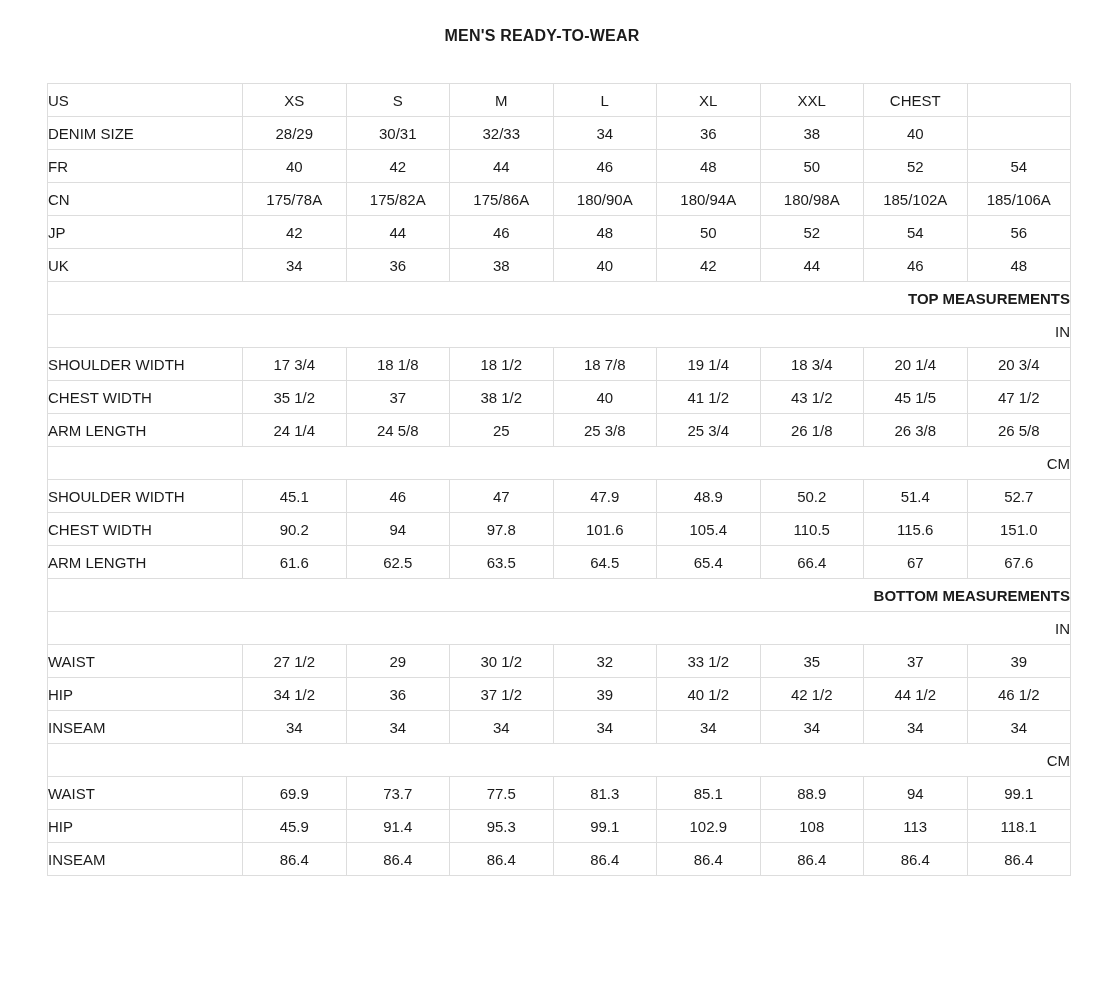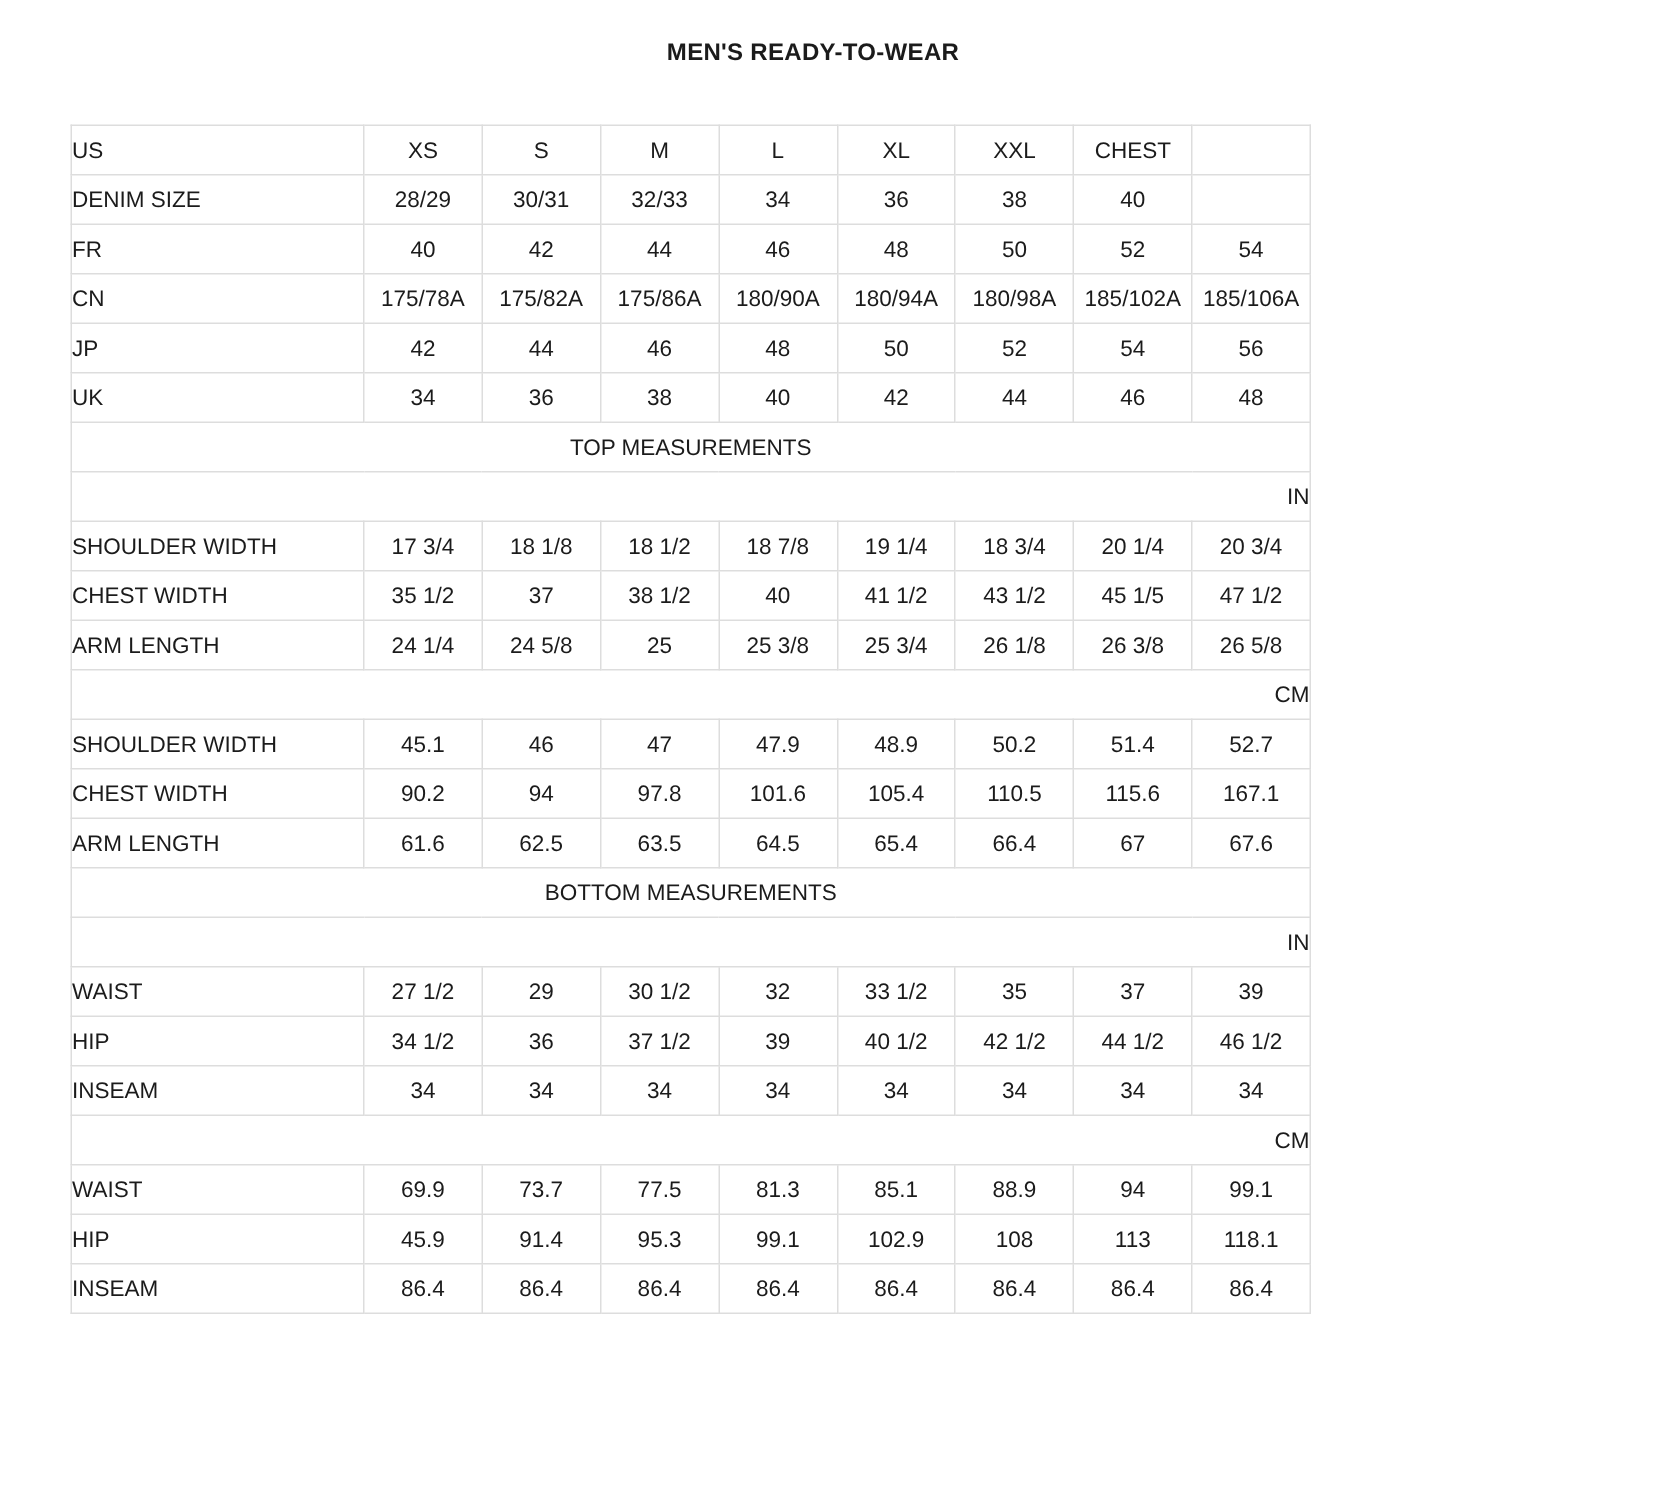--- a/index.html
+++ b/index.html
@@ -26,43 +26,43 @@
   .title {
     margin: 24px 0 0 0;
     font-size: 16px;
     line-height: 18px;
     font-weight: bold;
     text-align: center;
     letter-spacing: 0.2px;
   }
   table.size-table {
     margin-top: 38px;
-    width: 827px;
+    width: 1024px;
     border-collapse: collapse;
     table-layout: fixed;
   }
   table.size-table td {
     border: 1px solid var(--border);
     height: 33px;
     font-size: 15px;
     padding: 0;
     vertical-align: middle;
     overflow: hidden;
     white-space: nowrap;
   }
   td.label-cell {
     text-align: left;
     padding-left: 10px;
   }
   td.value-cell {
     text-align: center;
   }
   td.section-cell {
-    text-align: center;
-    font-weight: normal;
+    text-align: right;
+    font-weight: bold;
   }
   td.unit-cell {
     text-align: right;
     padding-left: 10px;
   }
 </style>
 </head>
 <body>
 
 <div class="page">
@@ -202,21 +202,21 @@
         </tr>
         <tr>
           <td class="label-cell">CHEST WIDTH</td>
           <td class="value-cell">90.2</td>
           <td class="value-cell">94</td>
           <td class="value-cell">97.8</td>
           <td class="value-cell">101.6</td>
           <td class="value-cell">105.4</td>
           <td class="value-cell">110.5</td>
           <td class="value-cell">115.6</td>
-          <td class="value-cell">167.1</td>
+          <td class="value-cell">151.0</td>
         </tr>
         <tr>
           <td class="label-cell">ARM LENGTH</td>
           <td class="value-cell">61.6</td>
           <td class="value-cell">62.5</td>
           <td class="value-cell">63.5</td>
           <td class="value-cell">64.5</td>
           <td class="value-cell">65.4</td>
           <td class="value-cell">66.4</td>
           <td class="value-cell">67</td>

